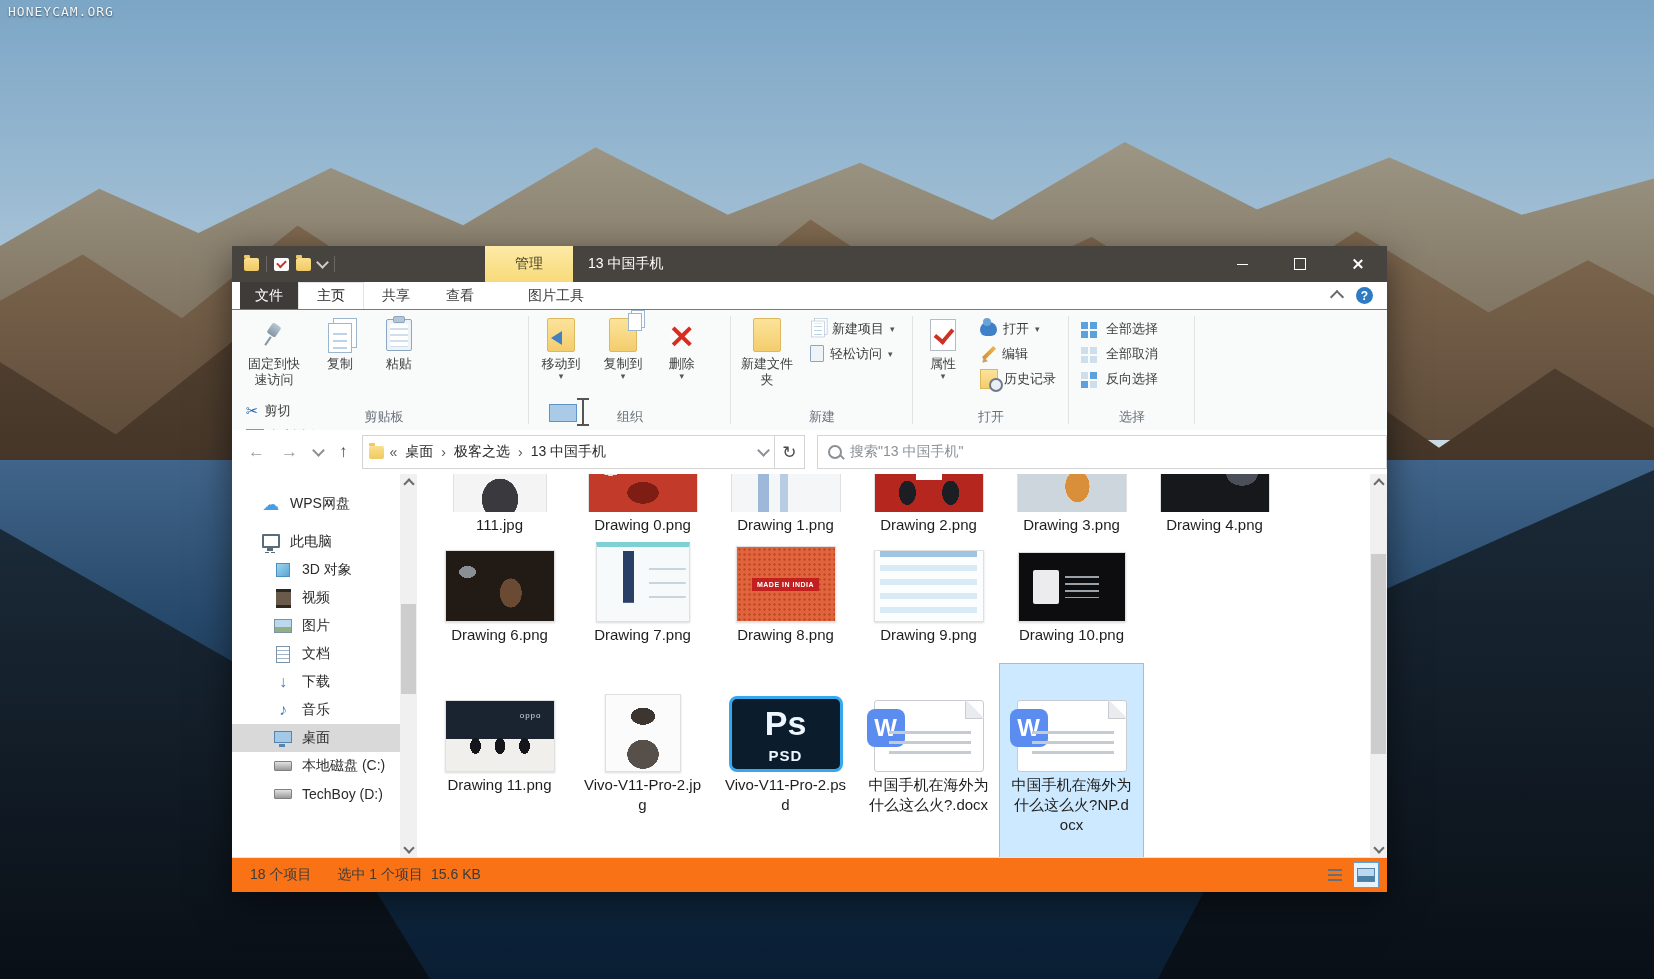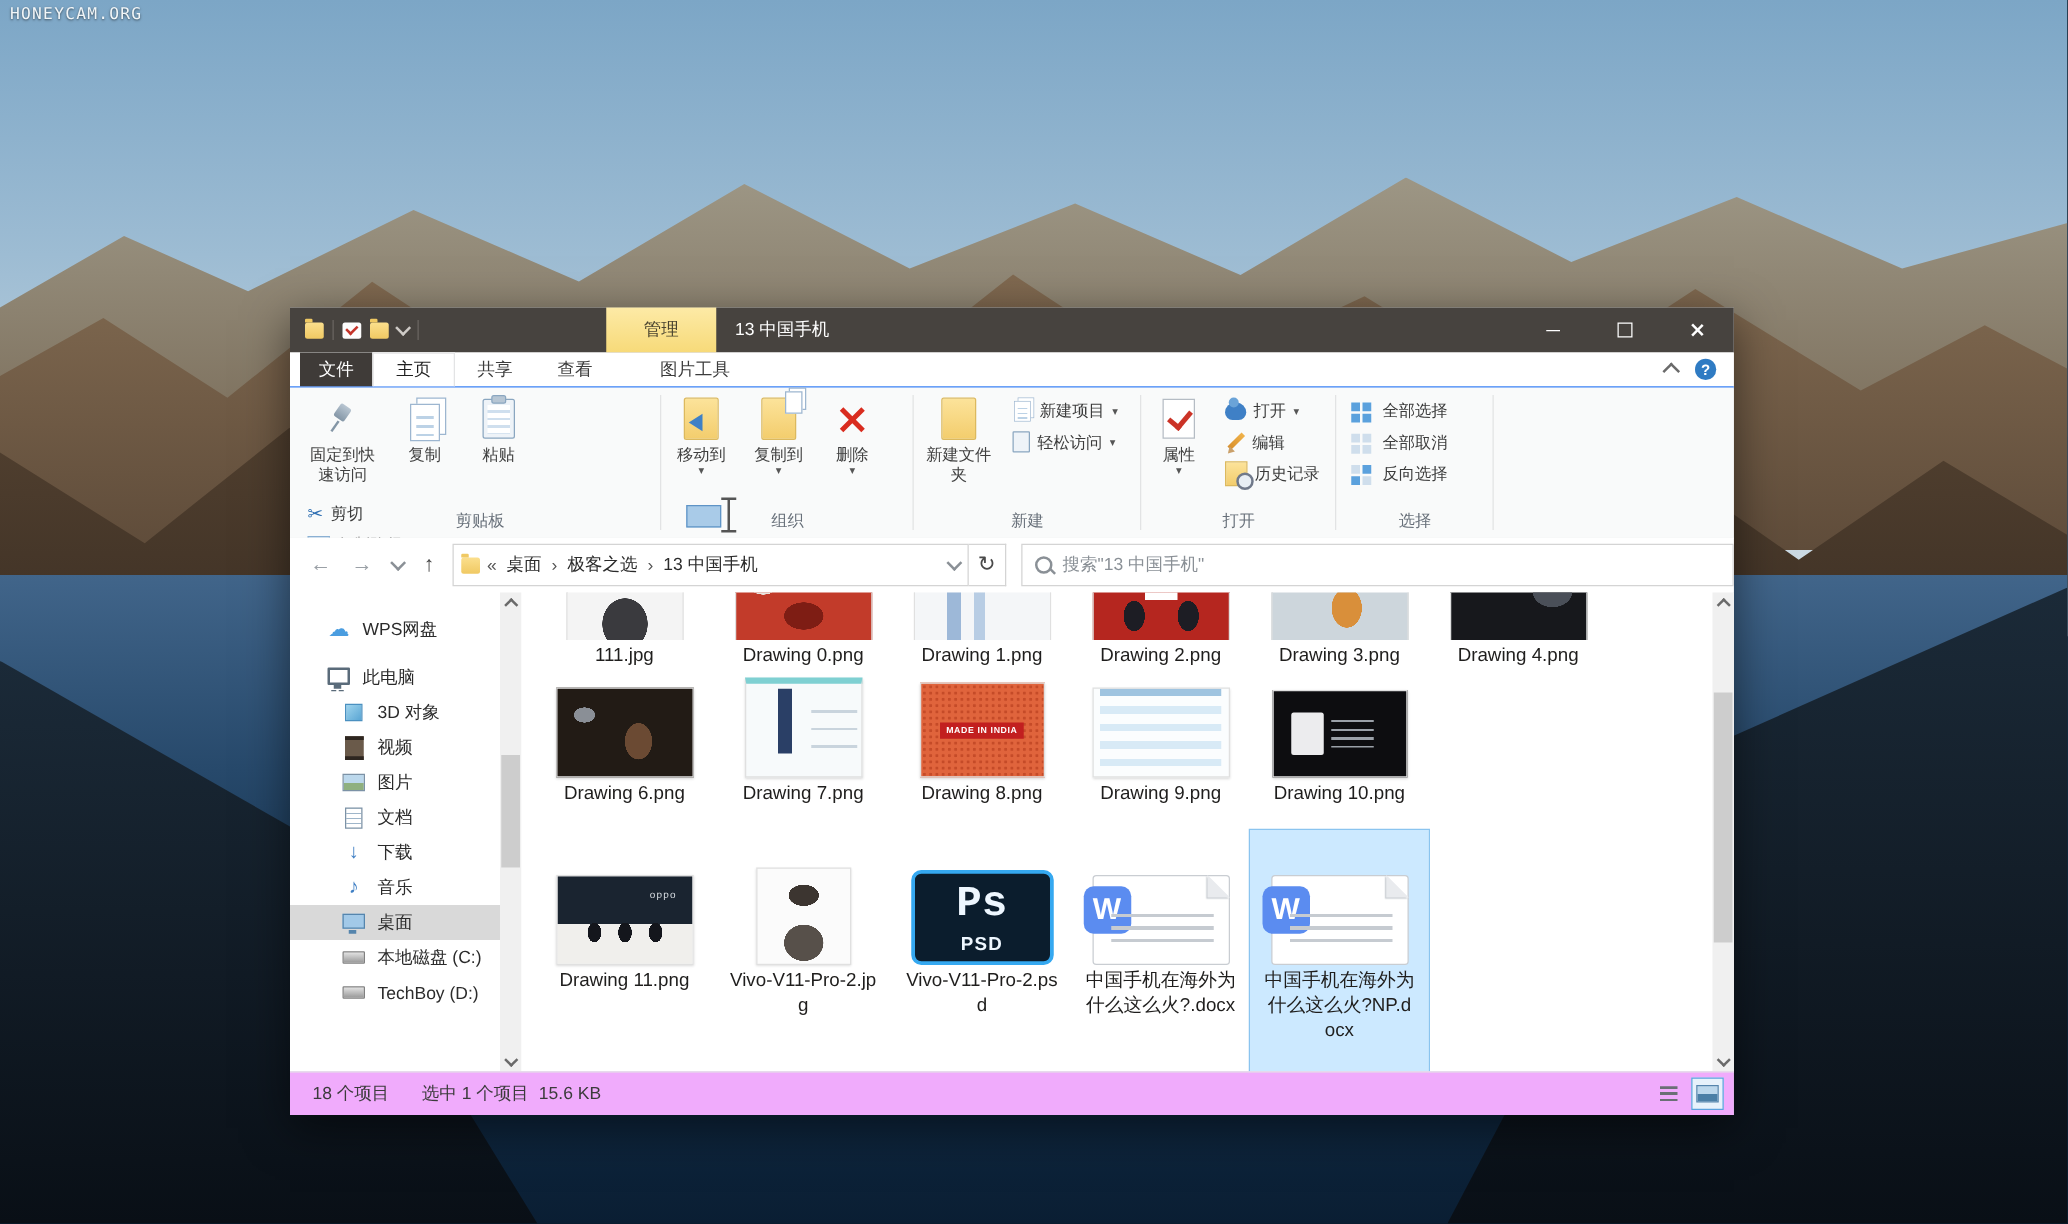--- a/index.html
+++ b/index.html
@@ -190,29 +190,29 @@
   .t-d10 .card{width:26px;height:34px;background:#ececee;border-radius:2px;}
   .t-d10 .lines{width:34px;height:22px;background:repeating-linear-gradient(180deg,#9aa0a8 0 2px,transparent 2px 7px);}
   .t-d11{background:linear-gradient(180deg,#1a2430 0 55%,#f0efec 55%);position:relative;display:flex;align-items:flex-end;justify-content:center;}
   .t-d11 .ppl{width:70px;height:26px;margin-bottom:12px;background:radial-gradient(ellipse 9px 13px at 15% 50%,#14161c 60%,transparent 61%),radial-gradient(ellipse 9px 13px at 50% 50%,#14161c 60%,transparent 61%),radial-gradient(ellipse 9px 13px at 85% 50%,#14161c 60%,transparent 61%);}
   .t-d11 .brand{position:absolute;right:12px;top:10px;color:#d8dde2;font-size:8px;letter-spacing:1px;}
   .t-vcg{background:#4a6a8a;background-image:radial-gradient(ellipse 18px 26px at 35% 65%,#d8a24e 60%,transparent 61%),radial-gradient(ellipse 16px 24px at 62% 50%,#2c2620 60%,transparent 61%),radial-gradient(ellipse 30px 14px at 80% 15%,#c77f3b 60%,transparent 61%);}
   .t-vivo{background:#fbfbfb;background-image:radial-gradient(ellipse 20px 14px at 50% 28%,#3c3530 60%,transparent 61%),radial-gradient(ellipse 26px 24px at 50% 78%,#57504a 60%,transparent 61%);}
 
   .t-psd{width:88px;height:96px;background:#0b1d2d;border:3px solid #35a8f0;border-radius:8px;box-shadow:none;
     display:flex;flex-direction:column;align-items:center;justify-content:center;gap:4px;}
-  .t-psd .ps-big{color:#eef7ff;font-size:34px;font-weight:bold;font-family:Liberation Mono, monospace;}
+  .t-psd .ps-big{color:#eef7ff;font-size:34px;font-weight:bold;}
   .t-psd .ps-label{color:#eef7ff;font-size:15px;font-weight:bold;letter-spacing:1px;}
   .t-docx{width:76px;height:94px;background:#fff;border:1px solid #c9cdd2;border-radius:3px;position:relative;box-shadow:none;}
   .t-docx .fold{position:absolute;right:-1px;top:-1px;width:0;height:0;border-left:18px solid #e9ebee;border-top:18px solid transparent;filter:drop-shadow(-1px 1px 0 #c9cdd2);}
   .t-docx .wbadge{position:absolute;left:-8px;top:8px;width:38px;height:38px;background:#5b8cf0;border-radius:8px;color:#fff;font-size:24px;font-weight:bold;display:flex;align-items:center;justify-content:center;}
   .t-docx .dlines{position:absolute;left:14px;right:12px;bottom:14px;height:26px;background:repeating-linear-gradient(180deg,#c6cbd1 0 3px,transparent 3px 10px);}
 
   
-  .status{position:absolute;left:0;bottom:0;right:0;height:34px;background:#f0abfc;border-top:1px solid #e4e5e6;display:flex;align-items:center;font-size:14px;color:#3b3b3b;}
+  .status{position:absolute;left:0;bottom:0;right:0;height:34px;background:#f97316;border-top:1px solid #e4e5e6;display:flex;align-items:center;font-size:14px;color:#3b3b3b;}
   .status .cnt{margin-left:18px;}
   .status .selinfo{margin-left:26px;display:flex;gap:8px;}
   .viewbtns{margin-left:auto;display:flex;align-items:center;gap:6px;margin-right:8px;}
   .vb{width:24px;height:24px;display:flex;align-items:center;justify-content:center;}
   .vb.active{border:1px solid #5ba1dd;background:#e7f2fb;}
   .vb-details{width:14px;height:12px;background:repeating-linear-gradient(180deg,#6a6f75 0 2px,transparent 2px 5px);}
   .vb-thumbs{width:16px;height:12px;border:1px solid #5585ad;background:linear-gradient(180deg,#bcd8ec 55%,#4a7fa6 55%);}
 </style>
 </head>
 <body>

